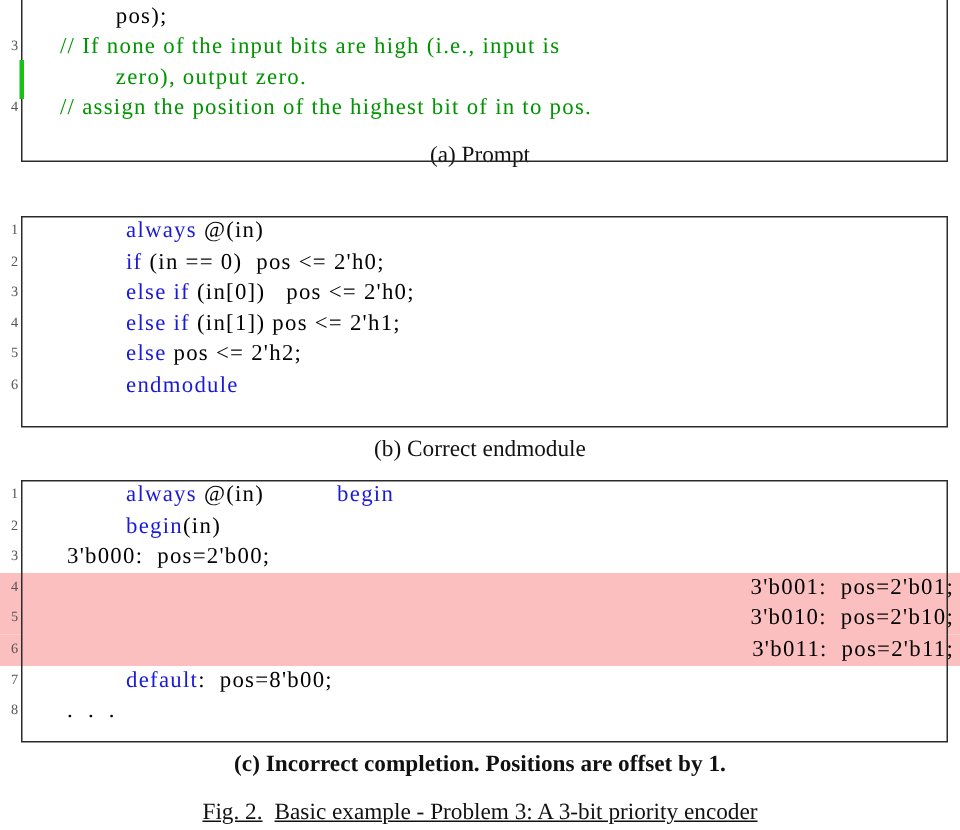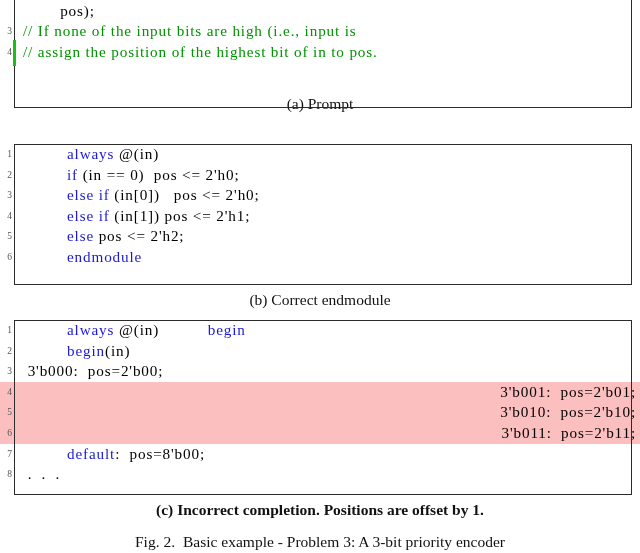--- a/index.html
+++ b/index.html
@@ -56,21 +56,21 @@
     padding-right: 2px;
     box-sizing: border-box;
     font-family: "Liberation Serif", "DejaVu Serif", serif;
     font-size: 9.5px;
     line-height: 20.6px;
     color: #555555;
     user-select: none;
   }
   .crow .code {
     flex: 1 1 auto;
-    padding-left: 9px;
+    padding-left: 26px;
     padding-right: 4px;
     font-family: "Liberation Serif", "DejaVu Serif", serif;
     font-size: 15.2px;
     line-height: 20.6px;
     letter-spacing: 0.85px;
     white-space: pre;
     box-sizing: border-box;
   }
   .crow.hl {
     background: #fbbfbf;
@@ -119,21 +119,21 @@
   }
   .figcaption .lbl { margin-right: 8px; }
 
   
   #block-a      { position: absolute; left: 0; top: -20px;  width: 640px; height: 128px; }
   #cap-a        { position: absolute; left: 0; top: 94px;  width: 640px; }
   #block-b      { position: absolute; left: 0; top: 144px;  width: 640px; height: 141px; }
   #cap-b        { position: absolute; left: 0; top: 290px;  width: 640px; }
   #block-c      { position: absolute; left: 0; top: 320px;  width: 640px; height: 175px; }
   #cap-c        { position: absolute; left: 0; top: 500px;  width: 640px; font-weight: bold; }
-  #fig-cap      { position: absolute; left: 0; top: 532px;  width: 640px; }
+  #fig-cap      { position: absolute; left: 0; top: 532px;  width: 640px; text-decoration: underline; }
 </style>
 </head>
 <body>
 
 <div class="figure">
 
   <div class="listing" id="block-a">
     <div class="frame"></div>
     <div class="greenbar" style="top:60px;height:26px;"></div>
     <div class="rows">
@@ -143,20 +143,24 @@
         </div>
         <div class="crow">
           <div class="gutter"></div>
           <div class="code"><span class="plain">        pos);</span></div>
         </div>
         <div class="crow">
           <div class="gutter">3</div>
           <div class="code"><span class="cmt">// If none of the input bits are high (i.e., input is</span></div>
         </div>
         <div class="crow">
+          <div class="gutter"></div>
+          <div class="code"><span class="cmt">        zero), output zero.</span></div>
+        </div>
+        <div class="crow">
           <div class="gutter">4</div>
           <div class="code"><span class="cmt">// assign the position of the highest bit of in to pos.</span></div>
         </div>
       </div>
   </div>
   <div class="caption" id="cap-a">(a) Prompt</div>
 
   <div class="listing" id="block-b">
     <div class="frame"></div>
     <div class="rows">

